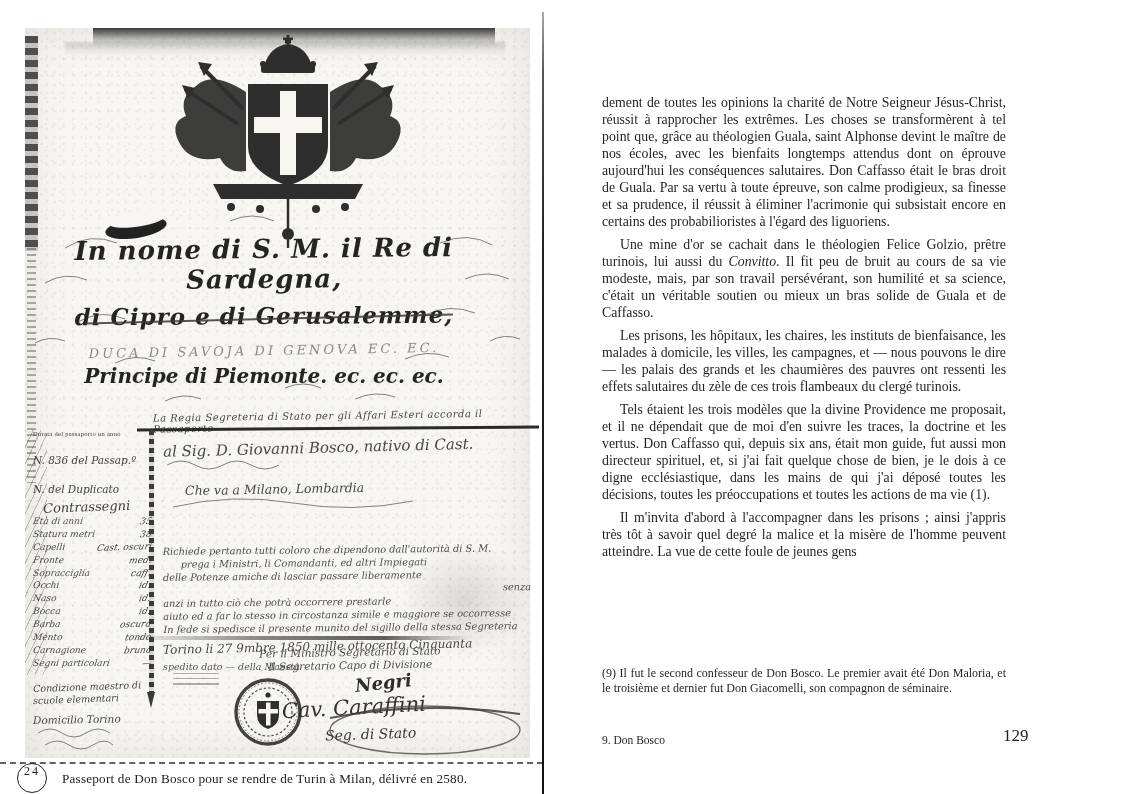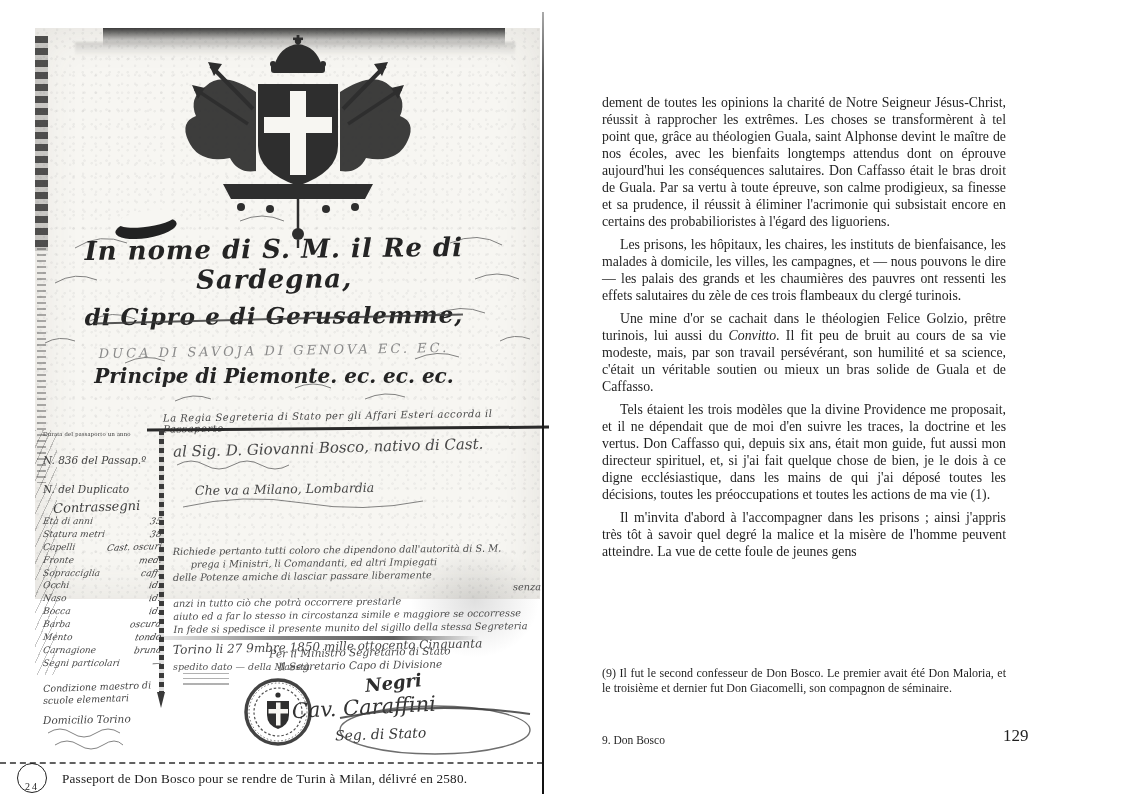--- a/index.html
+++ b/index.html
@@ -5,21 +5,21 @@
   html,body{margin:0;padding:0;}
   body{
     width:1123px;height:794px;position:relative;overflow:hidden;
     background:#ffffff;font-family:"Liberation Serif", serif;color:#1f1f1f;
   }
   
   .gutter{position:absolute;left:542px;top:12px;width:2px;height:782px;
     background:linear-gradient(to bottom,#aaa 0,#555 8%,#222 30%,#111 100%);}
   
   .left-page{position:absolute;left:0;top:0;width:542px;height:794px;}
-  .passport{position:absolute;left:35px;top:28px;width:505px;height:571px;
+  .passport{position:absolute;left:25px;top:28px;width:505px;height:730px;
     background-color:#f7f6f2;
     background-image:
       radial-gradient(circle at 30% 40%, rgba(60,60,60,.06) 1px, transparent 1.6px),
       radial-gradient(circle at 70% 20%, rgba(60,60,60,.05) 1px, transparent 1.6px),
       radial-gradient(circle at 50% 80%, rgba(60,60,60,.05) 1px, transparent 1.6px);
     background-size:9px 13px,13px 9px,11px 17px;
     box-shadow:inset 0 0 45px rgba(70,65,55,.12);}
   .scan-band{position:absolute;left:68px;top:0;width:402px;height:20px;
     background:linear-gradient(to bottom,rgba(35,35,35,.88),rgba(80,80,80,.35) 55%,rgba(120,120,120,.08) 85%,transparent);
     filter:blur(.6px);}
@@ -83,22 +83,22 @@
   .sig2{position:absolute;left:235px;top:668px;font-size:21px;transform:rotate(-3deg);color:#333;}
   .sig3{position:absolute;left:300px;top:698px;font-size:14px;transform:rotate(-2deg);color:#383838;}
   .sig-oval{position:absolute;left:300px;top:668px;}
   .seal{position:absolute;left:208px;top:649px;}
   .stamp-tiny{position:absolute;left:148px;top:645px;width:46px;height:12px;
     background:repeating-linear-gradient(to bottom,rgba(60,60,60,.5) 0 1.5px,transparent 1.5px 5px);
     filter:blur(.4px);opacity:.8;}
   .bottom-dash{position:absolute;left:0;top:762px;width:543px;border-top:2px dashed #3a3a3a;opacity:.8;}
   
   .caption-num{position:absolute;left:17px;top:763px;width:28px;height:28px;border:1.6px solid #222;
-    border-radius:50%;display:flex;align-items:flex-end;justify-content:center;
-    font-size:10px;letter-spacing:2px;font-family:"Liberation Serif",serif;}
+    border-radius:50%;display:flex;align-items:flex-start;justify-content:center;
+    font-size:12px;letter-spacing:2px;font-family:"Liberation Serif",serif;}
   .caption-text{position:absolute;left:62px;top:771px;font-size:13.2px;letter-spacing:.2px;color:#222;}
   
   .right-page{position:absolute;left:545px;top:0;width:674px;height:794px;}
   .text-col{position:absolute;left:57px;top:94px;width:404px;}
   .text-col p{margin:0 0 6px 0;font-size:13.8px;line-height:17px;text-align:justify;}
   .text-col p.indent{text-indent:18px;}
   .footnote{position:absolute;left:57px;top:666px;width:404px;font-size:12px;line-height:14.5px;text-align:justify;}
   .footer-left{position:absolute;left:57px;top:734px;font-size:11.5px;}
   .page-num{position:absolute;left:458px;top:720px;font-size:17px;margin-top:6px;}
   .squig{stroke:#5a5a5a;fill:none;stroke-width:1;opacity:.75;}
@@ -310,21 +310,21 @@
     <span>24</span>
   </div>
   <div class="caption-text">Passeport de Don Bosco pour se rendre de Turin à Milan, délivré en 2580.</div>
 </div>
 
 <div class="gutter"></div>
 
 <div class="right-page">
   <div class="text-col">
     <p>dement de toutes les opinions la charité de Notre Seigneur Jésus-Christ, réussit à rapprocher les extrêmes. Les choses se transformèrent à tel point que, grâce au théologien Guala, saint Alphonse devint le maître de nos écoles, avec les bienfaits longtemps attendus dont on éprouve aujourd'hui les conséquences salutaires. Don Caffasso était le bras droit de Guala. Par sa vertu à toute épreuve, son calme prodigieux, sa finesse et sa prudence, il réussit à éliminer l'acrimonie qui subsistait encore en certains des probabilioristes à l'égard des liguoriens.</p>
+    <p class="indent"><span>Une mine d'or se cachait dans le théologien Felice Golzio, prêtre turinois, lui aussi du </span><i>Convitto</i><span>. Il fit peu de bruit au cours de sa vie modeste, mais, par son travail persévérant, son humilité et sa science, c'était un véritable soutien ou mieux un bras solide de Guala et de Caffasso.</span></p>
     <p class="indent">Les prisons, les hôpitaux, les chaires, les instituts de bienfaisance, les malades à domicile, les villes, les campagnes, et — nous pouvons le dire — les palais des grands et les chaumières des pauvres ont ressenti les effets salutaires du zèle de ces trois flambeaux du clergé turinois.</p>
-    <p class="indent"><span>Une mine d'or se cachait dans le théologien Felice Golzio, prêtre turinois, lui aussi du </span><i>Convitto</i><span>. Il fit peu de bruit au cours de sa vie modeste, mais, par son travail persévérant, son humilité et sa science, c'était un véritable soutien ou mieux un bras solide de Guala et de Caffasso.</span></p>
     <p class="indent">Tels étaient les trois modèles que la divine Providence me proposait, et il ne dépendait que de moi d'en suivre les traces, la doctrine et les vertus. Don Caffasso qui, depuis six ans, était mon guide, fut aussi mon directeur spirituel, et, si j'ai fait quelque chose de bien, je le dois à ce digne ecclésiastique, dans les mains de qui j'ai déposé toutes les décisions, toutes les préoccupations et toutes les actions de ma vie (1).</p>
     <p class="indent">Il m'invita d'abord à l'accompagner dans les prisons ; ainsi j'appris très tôt à savoir quel degré la malice et la misère de l'homme peuvent atteindre. La vue de cette foule de jeunes gens</p>
   </div>
   <div class="footnote">(9) Il fut le second confesseur de Don Bosco. Le premier avait été Don Maloria, et le troisième et dernier fut Don Giacomelli, son compagnon de séminaire.</div>
   <div class="footer-left">9. Don Bosco</div>
   <div class="page-num">129</div>
 </div>
 
 </body></html>

